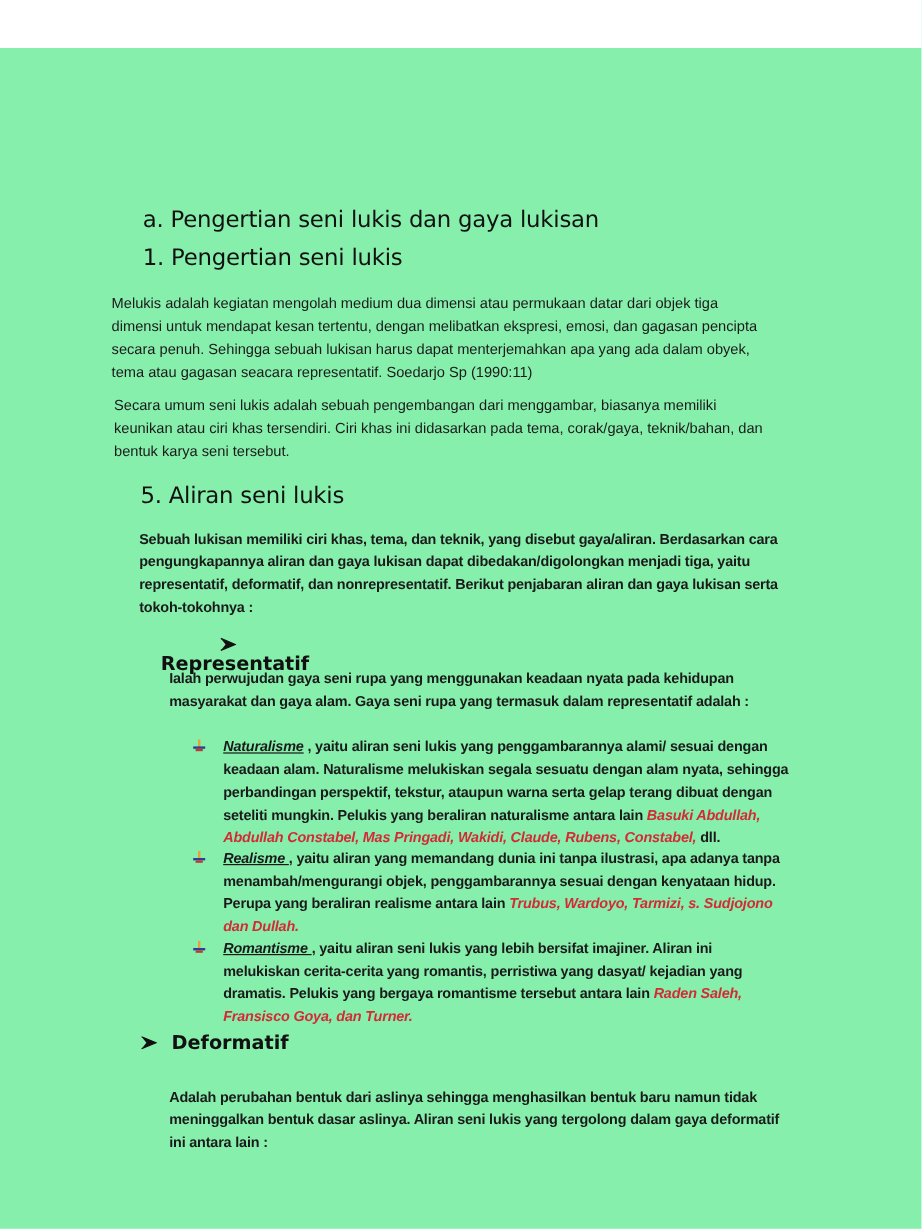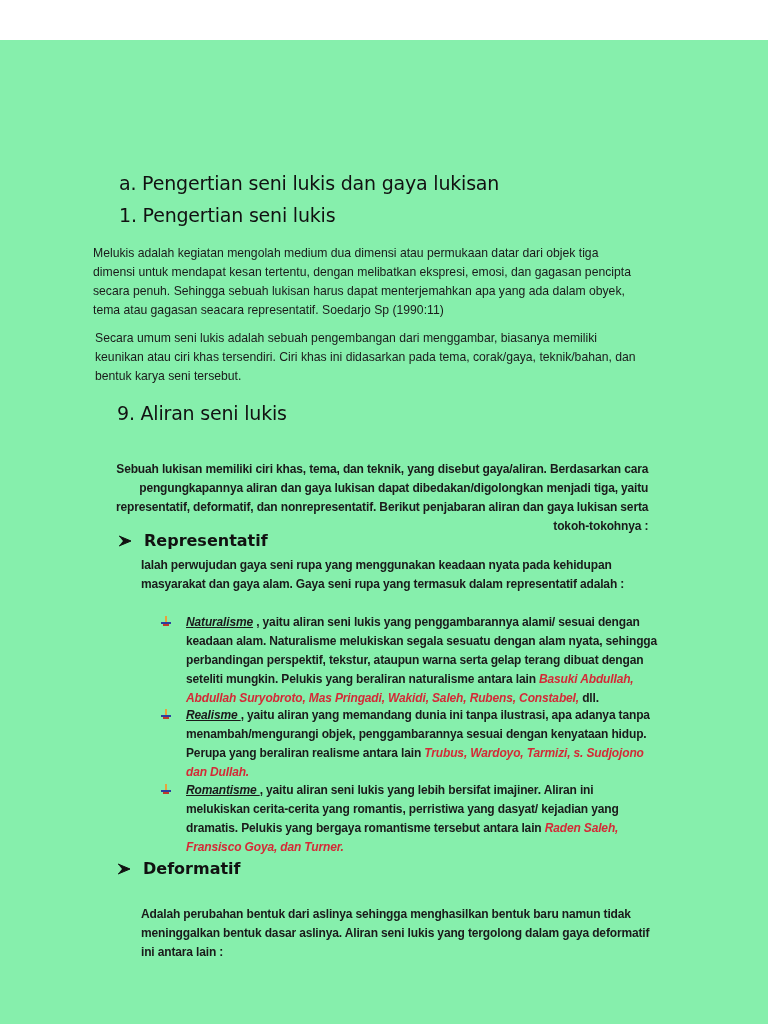--- a/index.html
+++ b/index.html
@@ -110,30 +110,30 @@
     <span class="line">secara penuh. Sehingga sebuah lukisan harus dapat menterjemahkan apa yang ada dalam obyek,</span>
     <span class="line">tema atau gagasan seacara representatif. Soedarjo Sp  (1990:11)</span>
   </div>
 
   <div class="para" style="left:95px; top:289px;">
     <span class="line">Secara umum seni lukis adalah sebuah pengembangan dari menggambar, biasanya  memiliki</span>
     <span class="line">keunikan atau ciri khas tersendiri. Ciri khas ini didasarkan pada tema, corak/gaya, teknik/bahan, dan</span>
     <span class="line">bentuk karya seni tersebut.</span>
   </div>
 
-  <h2 class="heading" style="left:117px; top:362px;">9. Aliran seni lukis</h2>
-
-  <div class="para bold" style="left:116px; top:420px;text-align:right;">
+  <h2 class="heading" style="left:117px; top:362px;">5. Aliran seni lukis</h2>
+
+  <div class="para bold" style="left:116px; top:400px;">
     <span class="line">Sebuah lukisan memiliki ciri khas, tema, dan teknik, yang disebut gaya/aliran. Berdasarkan cara</span>
     <span class="line">pengungkapannya  aliran dan gaya lukisan dapat dibedakan/digolongkan menjadi tiga, yaitu</span>
     <span class="line">representatif, deformatif, dan nonrepresentatif. Berikut penjabaran aliran dan gaya lukisan serta</span>
     <span class="line">tokoh-tokohnya :</span>
   </div>
 
-  <div class="sub-heading" style="left:118px; top:491px;">
+  <div class="sub-heading" style="left:134px; top:491px;flex-direction:column;">
     <svg class="arrow-icon" viewBox="0 0 14 12">
       <path d="M1 1 L13 6 L1 11 L5 6 Z" fill="#111"></path>
       <path d="M1 1 L13 6 L1 11" fill="none" stroke="#111" stroke-width="1"></path>
     </svg>
     <span>Representatif</span>
   </div>
 
   <div class="para bold" style="left:141px; top:516px;">
     <span class="line">Ialah perwujudan gaya seni rupa yang menggunakan keadaan nyata pada kehidupan</span>
     <span class="line">masyarakat dan gaya alam. Gaya seni rupa yang termasuk dalam representatif adalah :</span>
@@ -143,21 +143,21 @@
     <svg class="bullet-icon" viewBox="0 0 12 12">
       <rect x="5" y="0" width="2" height="7" fill="#e8a23a"></rect>
       <rect x="1" y="6" width="10" height="2" fill="#2b3f9e"></rect>
       <rect x="3" y="8" width="6" height="2" fill="#c0392b"></rect>
     </svg>
     <div class="bullet-text" style="top:0;">
       <span class="line"><span class="term">Naturalisme</span><span> , yaitu aliran seni lukis yang penggambarannya alami/ sesuai dengan</span></span>
       <span class="line">keadaan alam. Naturalisme melukiskan segala sesuatu dengan alam nyata, sehingga</span>
       <span class="line">perbandingan perspektif, tekstur, ataupun warna serta gelap terang dibuat dengan</span>
       <span class="line"><span>seteliti mungkin.  Pelukis  yang beraliran naturalisme antara lain </span><span class="red">Basuki Abdullah,</span></span>
-      <span class="line"><span class="red">Abdullah Suryobroto, Mas Pringadi, Wakidi, Saleh, Rubens, Constabel,</span><span> dll.</span></span>
+      <span class="line"><span class="red">Abdullah Constabel, Mas Pringadi, Wakidi, Claude, Rubens, Constabel,</span><span> dll.</span></span>
     </div>
   </div>
 
   <div class="bullet-item" style="top:666px;">
     <svg class="bullet-icon" viewBox="0 0 12 12">
       <rect x="5" y="0" width="2" height="7" fill="#e8a23a"></rect>
       <rect x="1" y="6" width="10" height="2" fill="#2b3f9e"></rect>
       <rect x="3" y="8" width="6" height="2" fill="#c0392b"></rect>
     </svg>
     <div class="bullet-text" style="top:0;">

